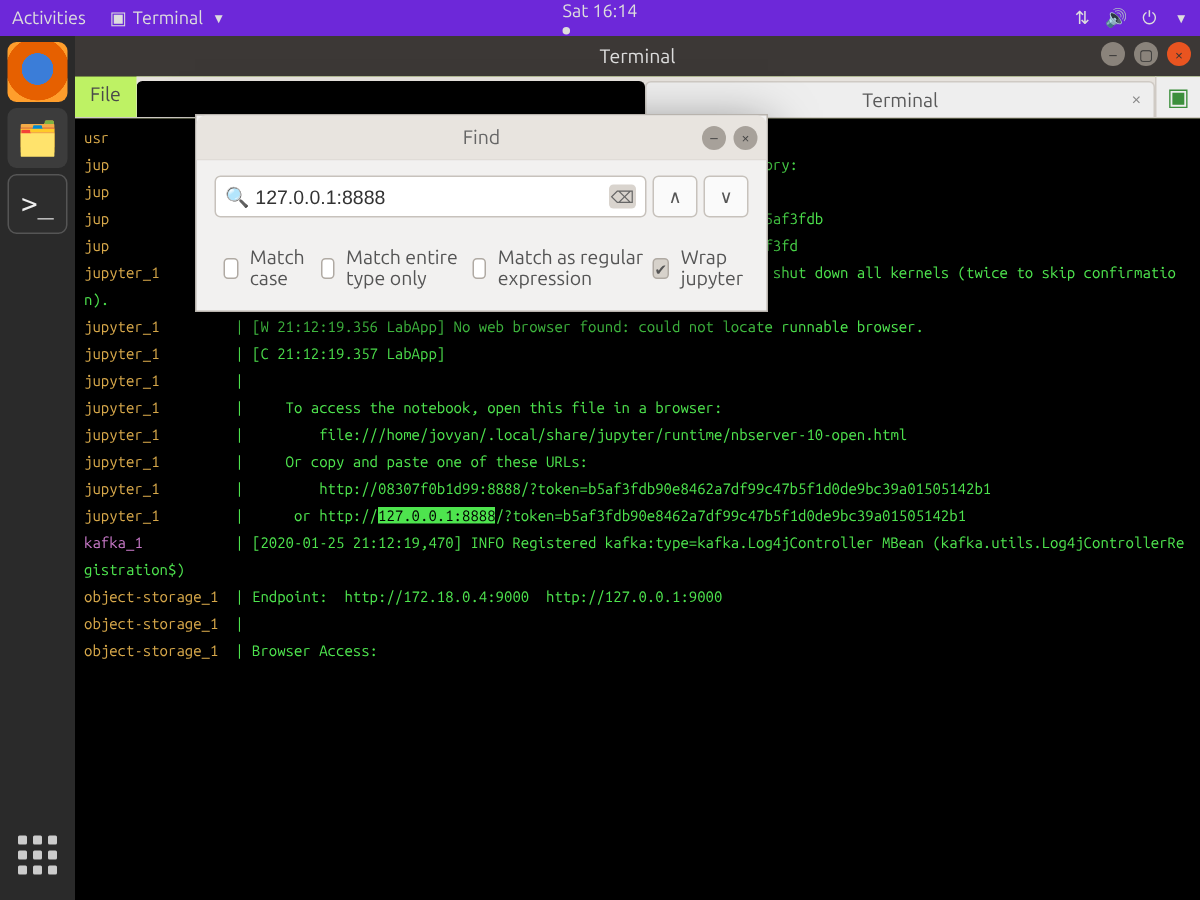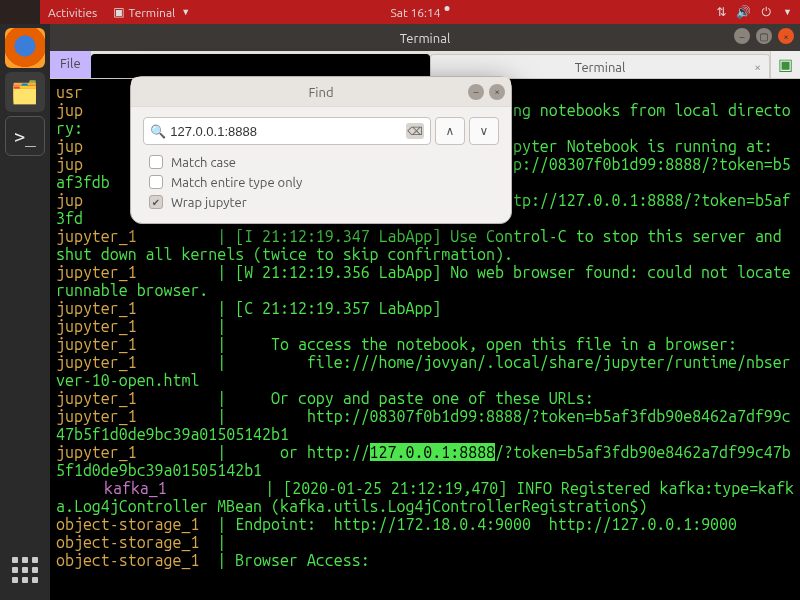--- a/index.html
+++ b/index.html
@@ -1,21 +1,21 @@
 <!DOCTYPE html>
 <html><head>
 <meta charset="utf-8">
 <style>
   * { box-sizing: border-box; margin: 0; padding: 0; }
   html, body { width: 800px; height: 600px; overflow: hidden; font-family: "Ubuntu", "Cantarell", sans-serif; }
   body { background: #2b2220; position: relative; }
 
   
-  .topbar { position: absolute; top: 0; left: 0; right: 0; height: 24px; background: #b91c1c; color: #ddd; display: flex; align-items: center; font-size: 12px; padding: 0 8px; margin-left: 40px; }
-  .topbar .center { position: absolute; left: 50%; transform: translateX(-50%); display: flex; align-items: flex-start; gap: 4px; }
+  .topbar { position: absolute; top: 0; left: 0; right: 0; height: 24px; background: #6d28d9; color: #ddd; display: flex; align-items: center; font-size: 12px; padding: 0 8px; }
+  .topbar .center { position: absolute; left: 50%; transform: translateX(-50%); display: flex; align-items: flex-start; gap: 4px; flex-direction: column; }
   .topbar .right { margin-left: auto; display: flex; gap: 10px; align-items: center; }
   .topbar .tri { font-size: 9px; margin-left: 2px; }
   .topbar span { color: #ddd; }
 
   
   .launcher { position: absolute; top: 24px; left: 0; bottom: 0; width: 50px; background: #2a2a2a; display: flex; flex-direction: column; align-items: center; padding-top: 4px; gap: 4px; }
   .launcher .app { width: 40px; height: 40px; border-radius: 6px; display: flex; align-items: center; justify-content: center; font-size: 22px; }
   .launcher .firefox { background: radial-gradient(circle at 50% 45%, #3b7dd8 0 35%, #e66000 36% 70%, #ff9e2c 71% 100%); color: #fff; }
   .launcher .files { background: #3c3c3c; }
   .launcher .term { background: #2d2d2d; border: 1px solid #555; color: #eee; font-family: monospace; font-size: 18px; }
@@ -25,48 +25,48 @@
   
   .workspace { position: absolute; top: 24px; left: 50px; right: 0; bottom: 0; background: #2b2220; }
 
   .titlebar { height: 27px; background: #3c3836; color: #ddd; display: flex; align-items: center; justify-content: center; font-size: 13px; position: relative; }
   .titlebar .btns { position: absolute; right: 6px; top: 4px; display: flex; gap: 6px; }
   .winbtn { width: 16px; height: 16px; border-radius: 50%; display: flex; align-items: center; justify-content: center; font-size: 10px; color: #333; }
   .winbtn.min { background: #8a837b; }
   .winbtn.max { background: #8a837b; }
   .winbtn.close { background: #e95420; }
 
-  .menubar { height: 28px; background: #c4b5fd; border-bottom: 1px solid #cfcac4; display: flex; align-items: stretch; font-size: 13px; color: #4a4a4a; position: relative; }
+  .menubar { height: 28px; background: #bef264; border-bottom: 1px solid #cfcac4; display: flex; align-items: stretch; font-size: 13px; color: #4a4a4a; position: relative; }
   .menubar .file { padding: 5px 10px; }
   .tabstrip { flex: 1; display: flex; align-items: flex-end; background: #e6e2dd; }
   .tab { flex: 1; height: 24px; border: 1px solid #cfcac4; border-bottom: none; border-radius: 4px 4px 0 0; margin-top: 4px; display: flex; align-items: center; justify-content: center; background: #eee; position: relative; color: #5a5a5a; }
   .tab.active { background: #000; color: #7fe87f; border-color: #000; }
   .tab .close { position: absolute; right: 8px; color: #888; font-size: 12px; }
   .menubar .newterm { width: 30px; display: flex; align-items: center; justify-content: center; background: #eee; border-left: 1px solid #cfcac4; color: #3c8f3c; font-size: 16px; }
 
   
-  .termbody { position: absolute; top: 55px; left: 0; right: 0; bottom: 0; background: #000; font-family: "Ubuntu Mono","DejaVu Sans Mono",monospace; font-size: 16px; line-height: 18px; padding: 4px 6px; white-space: pre-wrap; word-break: break-all; overflow: hidden; }
+  .termbody { position: absolute; top: 55px; left: 0; right: 0; bottom: 0; background: #000; font-family: "Ubuntu Mono","DejaVu Sans Mono",monospace; font-size: 10px; line-height: 18px; padding: 4px 6px; white-space: pre-wrap; word-break: break-all; overflow: hidden; }
   .g { color: #4ee44e; }
   .y { color: #d7a84a; }
-  .m { color: #c778c7; margin-left: 48px; }
+  .m { color: #c778c7; }
   .hl { background: #4ee44e; color: #000; }
 
   
-  .find { position: absolute; top: 52px; left: 80px; width: 382px; background: #f2f1f0; border: 1px solid #b8b3ad; border-radius: 12px; box-shadow: 0 8px 30px rgba(0,0,0,.5); }
+  .find { position: absolute; top: 52px; left: 80px; width: 382px; background: #f2f1f0; border: 1px solid #b8b3ad; border-radius: 0; box-shadow: 0 8px 30px rgba(0,0,0,.5); }
   .find-title { height: 30px; display: flex; align-items: center; justify-content: center; position: relative; color: #666; font-size: 13px; border-bottom: 1px solid #e0dcd7; background: #e8e4df; border-radius: 6px 6px 0 0; }
   .find-title .fbtns { position: absolute; right: 6px; display: flex; gap: 5px; }
   .fbtn { width: 16px; height: 16px; border-radius: 50%; background: #a7a19a; font-size: 10px; display:flex; align-items:center; justify-content:center; color:#444;}
   .find-body { padding: 10px 12px 14px; }
   .searchrow { display: flex; gap: 4px; align-items: center; }
   .searchbox { flex: 1; display: flex; align-items: center; border: 1px solid #c7c2bc; border-radius: 4px; background: #fff; height: 28px; padding: 0 6px; }
   .searchbox .sicon { color: #888; font-size: 13px; margin-right: 4px; }
   .searchbox input { flex: 1; border: none; outline: none; font-size: 13px; background: transparent; color: #333; }
   .searchbox .clear { color: #666; background:#d9d4ce; border-radius:3px; width:18px; height:16px; display:flex; align-items:center; justify-content:center; font-size:11px; }
   .nav { width: 30px; height: 28px; border: 1px solid #c7c2bc; border-radius: 4px; background: #fafafa; display: flex; align-items: center; justify-content: center; color: #555; font-size: 12px; }
-  .checks { margin-top: 10px; display: flex; flex-direction: column; gap: 6px; padding-left: 6px; }
+  .checks { margin-top: 20px; display: flex; flex-direction: row; gap: 6px; padding-left: 6px; }
   .chk { display: flex; align-items: center; gap: 8px; font-size: 13px; color: #555; }
   .chkbox { width: 14px; height: 14px; border: 1px solid #b0aaa3; border-radius: 3px; background: #fff; display:flex; align-items:center; justify-content:center; font-size:10px; color:#555; }
   .chkbox.on { background: #d7d2cb; }
 </style>
 </head>
 <body>
 
 <div class="topbar">
   <span>Activities</span>
   <span style="margin-left:16px; display:flex; align-items:center; gap:4px;">
@@ -150,19 +150,23 @@
       <div class="checks">
         <label class="chk">
             <span class="chkbox"></span>
             <span>Match case</span>
           </label>
         <label class="chk">
             <span class="chkbox"></span>
             <span>Match entire type only</span>
           </label>
         <label class="chk">
+            <span class="chkbox"></span>
+            <span>Match as regular expression</span>
+          </label>
+        <label class="chk">
             <span class="chkbox on">✔</span>
             <span>Wrap jupyter</span>
           </label>
       </div>
     </div>
   </div>
 </div>
 
 </body></html>

